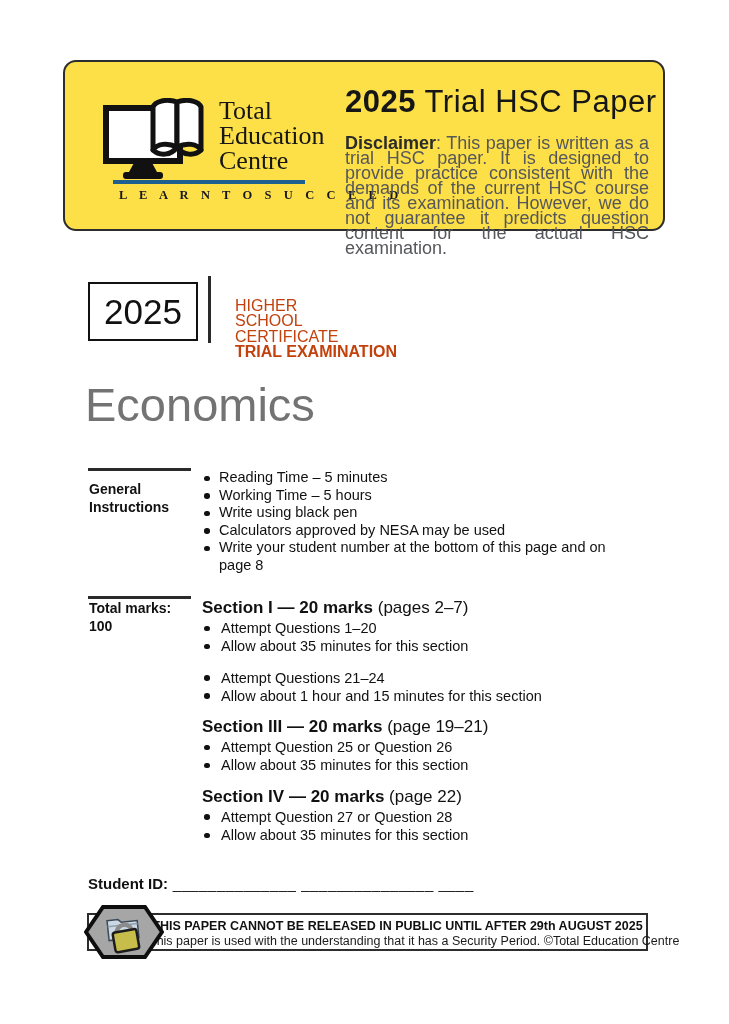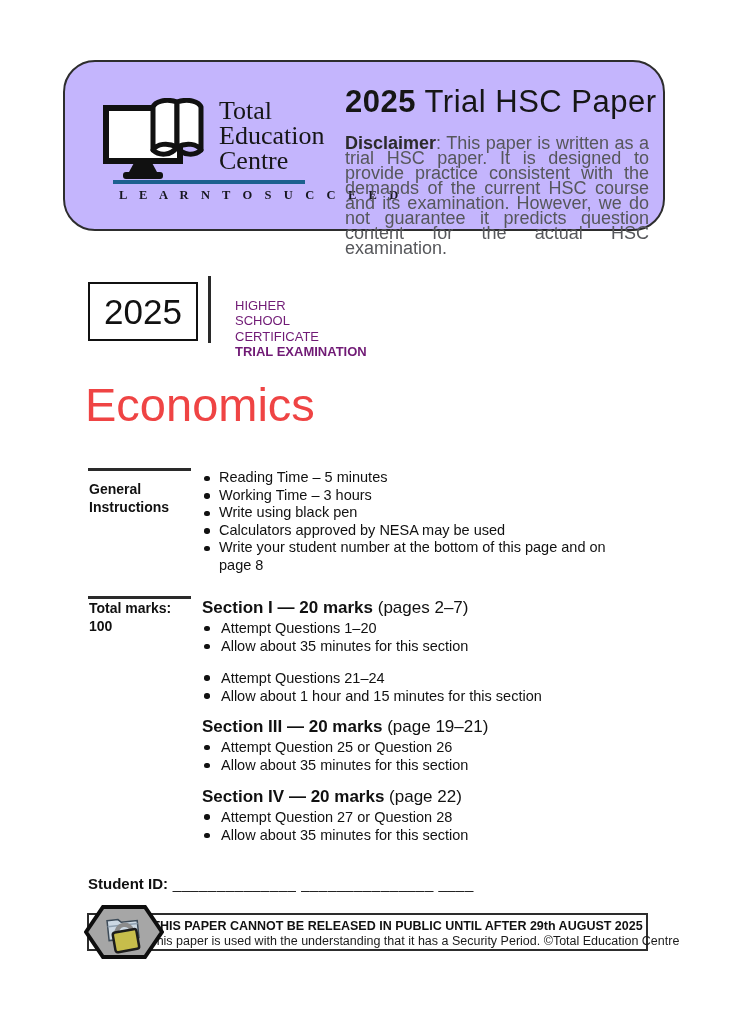--- a/index.html
+++ b/index.html
@@ -9,23 +9,23 @@
     position: relative;
     font-family: "Liberation Sans", sans-serif;
     color: #111;
     overflow: hidden;
   }
 
   
   .header-box {
     position: absolute; left: 63px; top: 60px;
     width: 602px; height: 171px;
-    background: #c4b5fd;
+    background: #fde047;
     border: 2px solid #2d2d2d;
-    border-radius: 32px;
+    border-radius: 13px;
   }
   .logo-block { position: absolute; left: 36px; top: 34px; width: 246px; }
   .logo-icon { position: absolute; left: 2px; top: 2px; width: 112px; height: 86px; }
   .logo-name {
     position: absolute; left: 118px; top: 2px;
     font-family: "Liberation Serif", serif;
     font-size: 26px; line-height: 25px; color: #161616;
     white-space: nowrap;
   }
   .logo-rule {
@@ -59,29 +59,29 @@
     border: 2.5px solid #111; background: #fff;
     display: flex; align-items: center; justify-content: center;
     font-size: 35px; color: #111;
   }
   .banner-vline {
     position: absolute; left: 208px; top: 276px;
     width: 2.5px; height: 67px; background: #2a2a2a;
   }
   .cert-lines {
     position: absolute; left: 235px; top: 282px;
-    font-size: 13px; line-height: 15.6px; color: #701a75;
+    font-size: 16px; line-height: 15.6px; color: #c2410c;
     white-space: pre-line;
   }
   .cert-lines .bold-line { font-weight: bold; }
 
   
   .subject-title {
     position: absolute; left: 85px; top: 377px;
-    font-size: 47px; font-weight: 400; color: #ef4444;
+    font-size: 47px; font-weight: 400; color: #737373;
   }
 
   
   .col-rule { position: absolute; width: 103px; height: 2.5px; background: #2a2a2a; left: 88px; }
   .rule-general { top: 468px; }
   .rule-marks { top: 596px; }
   .col-label {
     position: absolute; left: 89px;
     font-size: 14px; font-weight: bold; line-height: 17.5px; color: #111;
   }
@@ -167,21 +167,21 @@
 </div>
 
 <h1 class="subject-title">Economics</h1>
 
 <div class="col-rule rule-general"></div>
 <div class="col-label label-general" style="white-space: pre-line; margin-top: 8px;">General
 Instructions</div>
 <div class="instr-list">
   <ul class="blist">
     <li>Reading Time – 5 minutes</li>
-    <li>Working Time – 3 hours</li>
+    <li>Working Time – 5 hours</li>
     <li>Write using black pen</li>
     <li>Calculators approved by NESA may be used</li>
     <li>Write your student number at the bottom of this page and on page 8</li>
   </ul>
 </div>
 
 <div class="col-rule rule-marks"></div>
 <div class="col-label label-marks" style="white-space: pre-line;">Total marks:
 100</div>
 <div class="sections">

